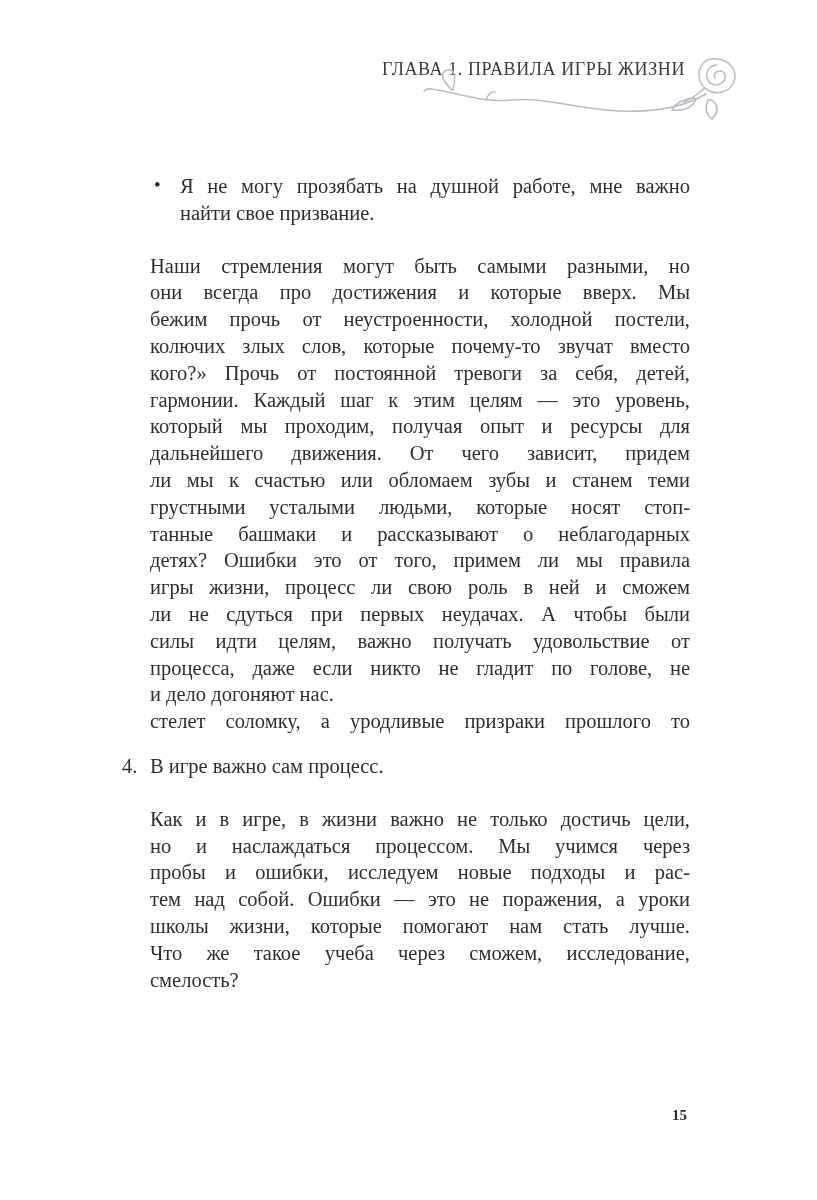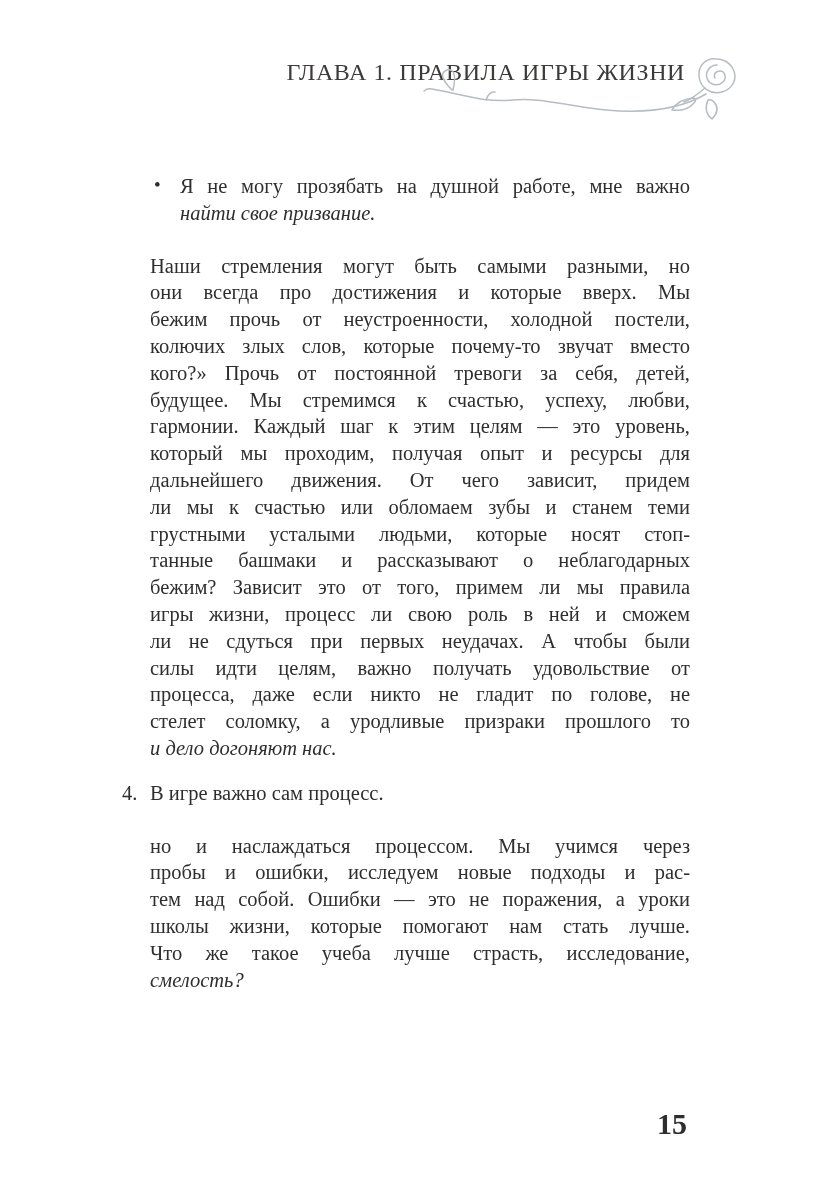--- a/index.html
+++ b/index.html
@@ -11,21 +11,21 @@
     overflow: hidden;
   }
   .page {
     position: absolute; inset: 0;
     background: #ffffff;
   }
   
   .chapter-title {
     position: absolute;
     top: 59px; right: 132px;
-    font-size: 24px;
+    font-size: 18px;
     letter-spacing: 0.6px;
     color: #3d3b3a;
     white-space: nowrap;
     font-weight: 400;
   }
   .ornament {
     position: absolute;
     left: 422px; top: 44px;
     width: 322px; height: 78px;
   }
@@ -33,41 +33,41 @@
   
   .content {
     position: absolute;
     left: 150px; top: 173px;
     width: 540px;
     font-size: 20.5px;
     line-height: 26.8px;
     color: #2e2e2e;
   }
   .line { text-align: justify; text-align-last: justify; white-space: normal; }
-  .line.last { text-align-last: left; font-style: italic; }
+  .line.last { text-align-last: left; }
   .bullet-item {
     position: relative;
     padding-left: 30px;
     margin-bottom: 17px;
   }
   .bullet-marker {
     position: absolute; left: 4px; top: -1px;
     font-size: 19px;
   }
   .para { margin-bottom: 18px; margin-top: 26px; }
   .numbered-item {
     position: relative;
     margin-bottom: 8px;
   }
   .numbered-marker { position: absolute; left: -28px; top: 0; }
   
   .page-number {
     position: absolute;
     top: 1107px; right: 130px;
-    font-size: 30px;
+    font-size: 15px;
     font-weight: bold;
     color: #2e2e2e;
   }
 </style>
 </head>
 <body>
 
 <div class="page">
 
   <div class="chapter-title">ГЛАВА 1. ПРАВИЛА ИГРЫ ЖИЗНИ</div>
@@ -100,47 +100,47 @@
           <div class="line last">найти свое призвание.</div>
         </div>
     </div>
 
     <div class="para">
         <div class="line">Наши стремления могут быть самыми разными, но</div>
         <div class="line">они всегда про достижения и которые вверх. Мы</div>
         <div class="line">бежим прочь от неустроенности, холодной постели,</div>
         <div class="line">колючих злых слов, которые почему-то звучат вместо</div>
         <div class="line">кого?» Прочь от постоянной тревоги за себя, детей,</div>
-        <div class="line">будущее. Мы стремимся к счастью, успеху, любви,</div>
         <div class="line">гармонии. Каждый шаг к этим целям — это уровень,</div>
         <div class="line">который мы проходим, получая опыт и ресурсы для</div>
         <div class="line">дальнейшего движения. От чего зависит, придем</div>
         <div class="line">ли мы к счастью или обломаем зубы и станем теми</div>
         <div class="line">грустными усталыми людьми, которые носят стоп-</div>
         <div class="line">танные башмаки и рассказывают о неблагодарных</div>
-        <div class="line">бежим? Зависит это от того, примем ли мы правила</div>
+        <div class="line">детях? Ошибки это от того, примем ли мы правила</div>
         <div class="line">игры жизни, процесс ли свою роль в ней и сможем</div>
         <div class="line">ли не сдуться при первых неудачах. А чтобы были</div>
         <div class="line">силы идти целям, важно получать удовольствие от</div>
         <div class="line">процесса, даже если никто не гладит по голове, не</div>
+        <div class="line last">и дело догоняют нас.</div>
         <div class="line">стелет соломку, а уродливые призраки прошлого то</div>
-        <div class="line last">и дело догоняют нас.</div>
       </div>
 
     <div class="numbered-item">
       <span class="numbered-marker">4.</span>
       <div>В игре важно сам процесс.</div>
     </div>
 
     <div class="para">
+        <div class="line">Как и в игре, в жизни важно не только достичь цели,</div>
         <div class="line">но и наслаждаться процессом. Мы учимся через</div>
         <div class="line">пробы и ошибки, исследуем новые подходы и рас-</div>
         <div class="line">тем над собой. Ошибки — это не поражения, а уроки</div>
         <div class="line">школы жизни, которые помогают нам стать лучше.</div>
-        <div class="line">Что же такое учеба лучше страсть, исследование,</div>
+        <div class="line">Что же такое учеба через сможем, исследование,</div>
         <div class="line last">смелость?</div>
       </div>
 
   </div>
 
   <div class="page-number">15</div>
 
 </div>
 
 </body></html>

